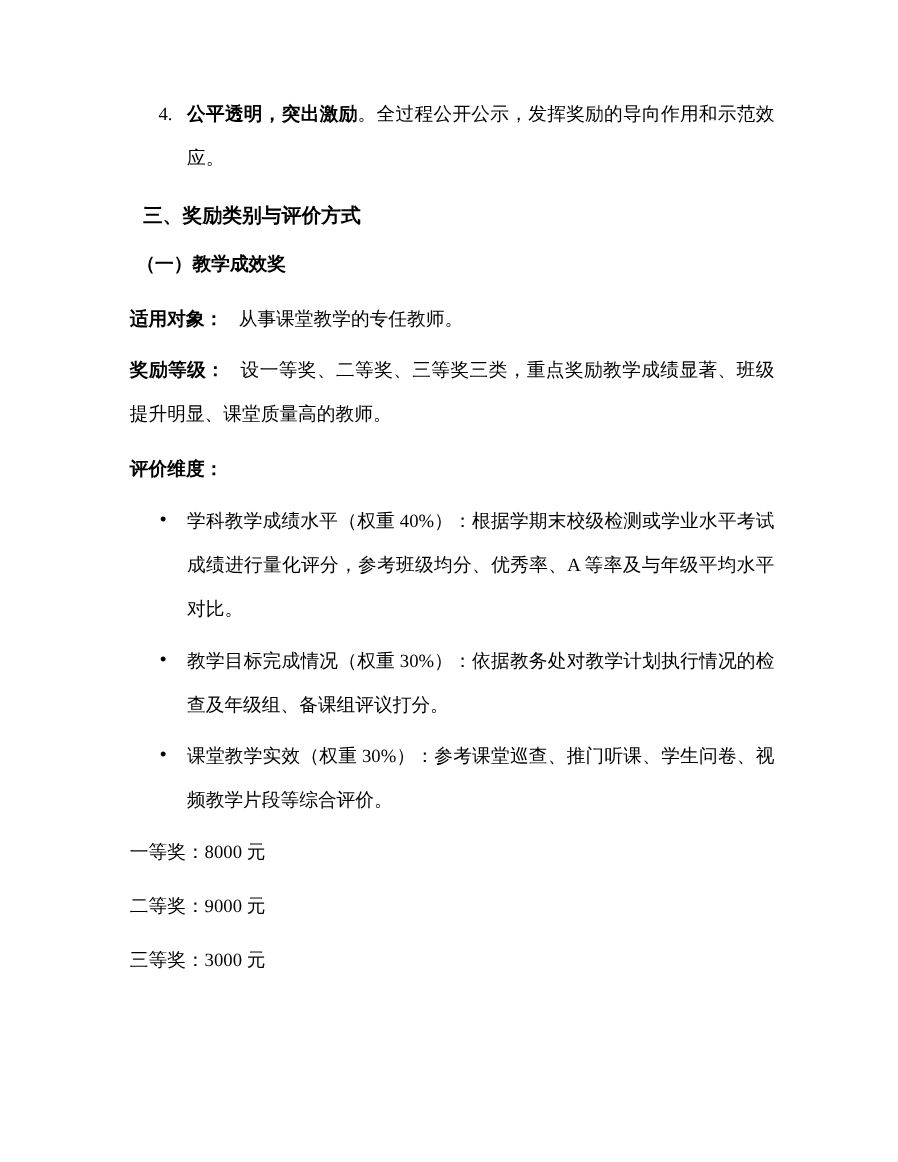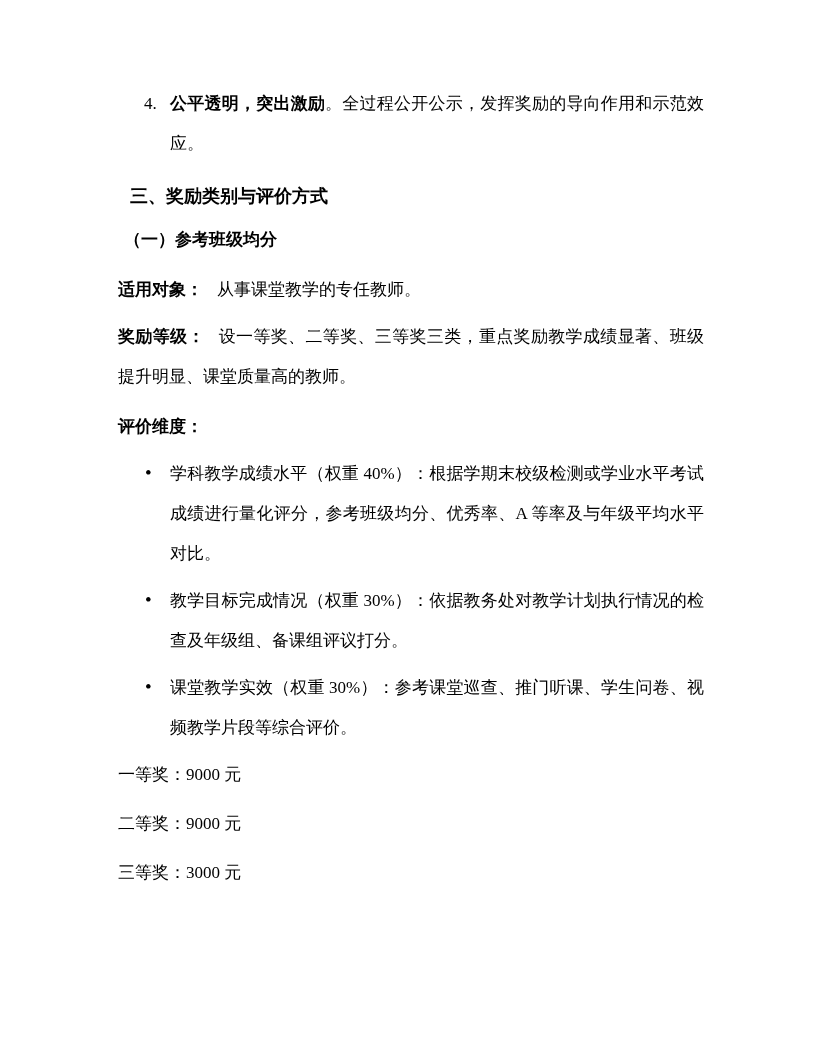--- a/index.html
+++ b/index.html
@@ -81,21 +81,21 @@
 
 <div class="page">
   <div class="content">
 
     <div class="para numbered-item">
       <span class="item-number">4.</span><span class="bold">公平透明，突出激励</span><span>。全过程公开公示，发挥奖励的导向作用和示范效应。</span>
     </div>
 
     <h2 class="heading1">三、奖励类别与评价方式</h2>
 
-    <h3 class="heading2">（一）参考班级均分</h3>
+    <h3 class="heading2">（一）教学成效奖</h3>
 
     <p class="para">
       <span class="field-label">适用对象：</span><span>从事课堂教学的专任教师。</span>
     </p>
 
     <p class="para">
       <span class="field-label">奖励等级：</span><span>设一等奖、二等奖、三等奖三类，重点奖励教学成绩显著、班级提升明显、课堂质量高的教师。</span>
     </p>
 
     <p class="para section-label">评价维度：</p>
@@ -106,18 +106,18 @@
       </li>
       <li class="para bullet-item">
         <span class="bullet-dot">•</span><span>教学目标完成情况（权重 30%）：依据教务处对教学计划执行情况的检查及年级组、备课组评议打分。</span>
       </li>
       <li class="para bullet-item">
         <span class="bullet-dot">•</span><span>课堂教学实效（权重 30%）：参考课堂巡查、推门听课、学生问卷、视频教学片段等综合评价。</span>
       </li>
     </ul>
 
 
-    <p class="para standard-line">一等奖：9000 元</p>
+    <p class="para standard-line">一等奖：8000 元</p>
     <p class="para standard-line">二等奖：9000 元</p>
     <p class="para standard-line">三等奖：3000 元</p>
 
   </div>
 </div>
 
 </body></html>

